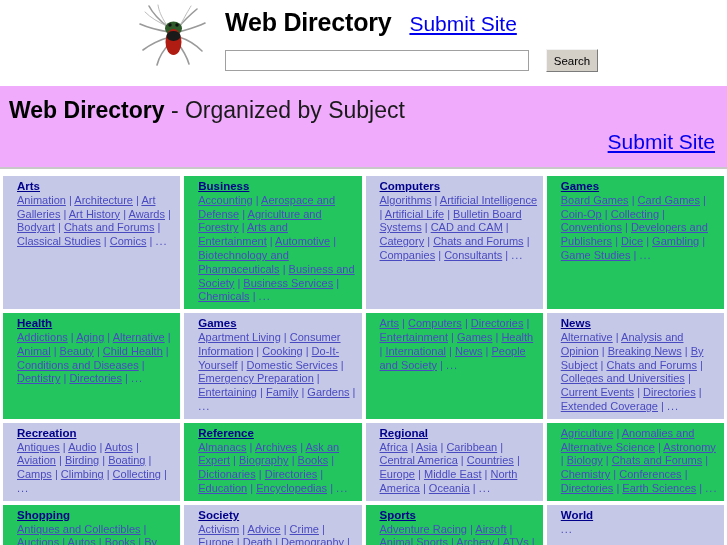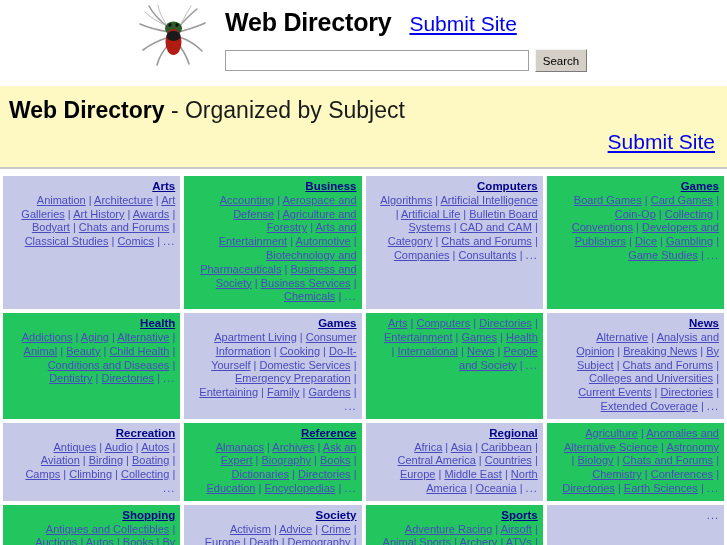--- a/index.html
+++ b/index.html
@@ -50,21 +50,21 @@
   #header-submit {
     font-size: 21px;
     color: #0000ee;
     text-decoration: underline;
     white-space: nowrap;
     cursor: pointer;
   }
   #search-row {
     display: flex;
     align-items: center;
-    gap: 6px;
+    gap: 17px;
     margin-top: 11px;
   }
   #search-input {
     width: 304px;
     height: 21px;
     border: 1px solid #a0a0a0;
     background: #ffffff;
     font-family: "Liberation Sans", sans-serif;
     font-size: 12px;
     padding: 1px 3px;
@@ -80,21 +80,21 @@
     font-family: "Liberation Sans", sans-serif;
     font-size: 11.5px;
     color: #000000;
     cursor: pointer;
     padding: 0 6px;
   }
 
   
   #banner {
     margin: 0;
-    background: #fef9c3;
+    background: #f0abfc;
     border-top: 1px solid #ffffff;
     border-bottom: 2px solid #c8c8c8;
     height: 84px;
     position: relative;
     padding: 9px 10px 0 9px;
   }
   #banner-heading {
     font-size: 23px;
     color: #1a1a1a;
     line-height: 31px;
@@ -122,21 +122,20 @@
     column-gap: 4px;
     row-gap: 4px;
     padding: 0 3px;
   }
   .cell {
     padding: 4px 5px 5px 14px;
     font-size: 11px;
     line-height: 13.8px;
     color: #33339a;
     overflow: hidden;
-    text-align: right;
   }
   .cell.dark  { background: #c5c8e6; }
   .cell.light { background: #22c55e; }
   .cell-title {
     display: block;
     font-weight: bold;
     font-size: 11.5px;
     color: #00008b;
     text-decoration: underline;
     margin-bottom: 0px;
@@ -252,15 +251,16 @@
     </div>
     <div class="cell dark">
       <a class="cell-title">Society</a>
       <div class="cell-links"><a>Activism</a><span class="sep"> | </span><a>Advice</a><span class="sep"> | </span><a>Crime</a><span class="sep"> | </span><a>Europe</a><span class="sep"> | </span><a>Death</a><span class="sep"> | </span><a>Demography</a><span class="sep"> | </span><a>Disabled</a><span class="sep"> | </span></div>
     </div>
     <div class="cell light">
       <a class="cell-title">Sports</a>
       <div class="cell-links"><a>Adventure Racing</a><span class="sep"> | </span><a>Airsoft</a><span class="sep"> | </span><a>Animal Sports</a><span class="sep"> | </span><a>Archery</a><span class="sep"> | </span><a>ATVs</a><span class="sep"> | </span></div>
     </div>
     <div class="cell dark">
+      <a class="cell-title">World</a>
       <div class="cell-links"><span class="more">...</span></div>
     </div>
   </div>
 
 </body></html>

